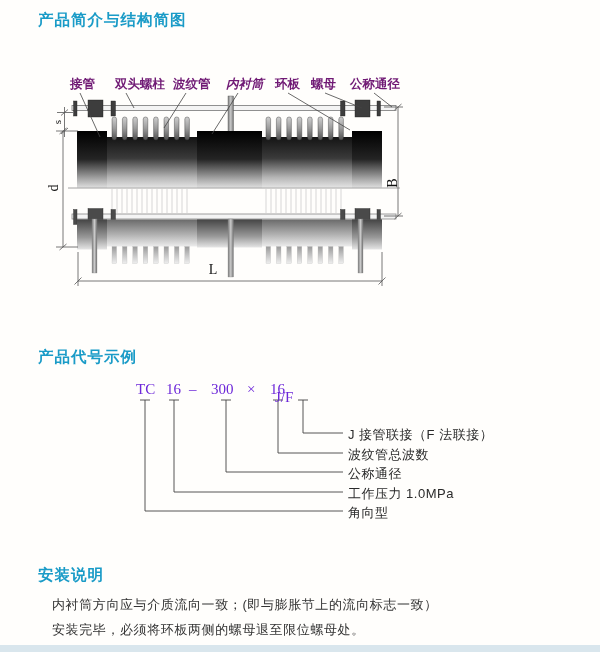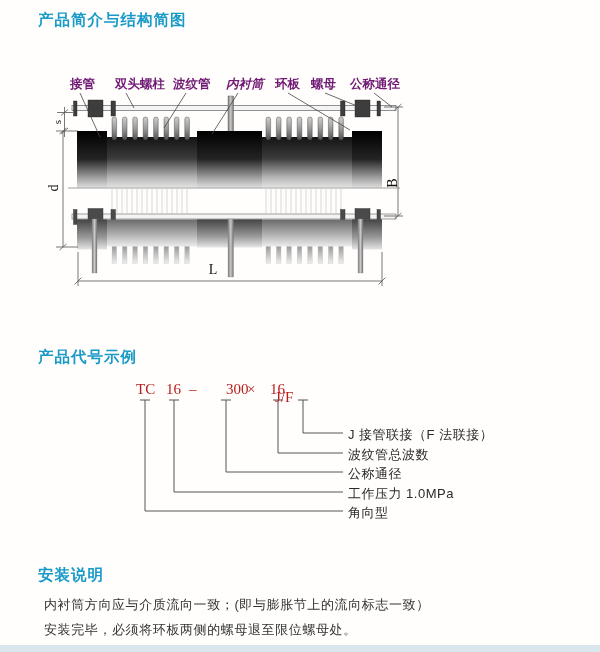--- a/index.html
+++ b/index.html
@@ -16,28 +16,28 @@
     white-space:nowrap;z-index:3;
   }
   .dim{
     position:absolute;font-family:"Liberation Serif",serif;font-size:14px;
     color:#111;z-index:3;width:14px;height:14px;text-align:center;line-height:14px;
   }
   .rot{transform:rotate(-90deg);transform-origin:center;}
   .dim-s{font-size:11px;}
   .code-part{
     position:absolute;top:381px;font-family:"Liberation Serif",serif;
-    font-size:15px;color:#b91c1c;z-index:3;white-space:nowrap;
+    font-size:15px;color:#6d28d9;z-index:3;white-space:nowrap;
   }
   .expl{
     position:absolute;left:348px;font-size:13px;color:#2a2a2a;
     white-space:nowrap;z-index:3;letter-spacing:0.5px;
   }
   .para-line{
-    position:absolute;left:44px;font-size:13px;color:#333;font-weight:500;
+    position:absolute;left:52px;font-size:13px;color:#333;font-weight:500;
     white-space:nowrap;letter-spacing:0.6px;z-index:3;
   }
   .linework{position:absolute;left:0;top:0;z-index:1;}
   .footer-strip{
     position:absolute;left:0;bottom:0;width:600px;height:7px;background:#d9e6ed;z-index:2;
   }
 </style>
 </head>
 <body>
 
@@ -56,21 +56,21 @@
   <span class="part-label" style="left:350px;">公称通径</span>
 
   <span class="dim rot dim-s" style="left:50px;top:115px;">s</span>
   <span class="dim rot" style="left:47px;top:181px;">d</span>
   <span class="dim rot" style="left:386px;top:176px;">B</span>
   <span class="dim" style="left:206px;top:263px;">L</span>
 
   <span class="code-part" style="left:136px;">TC</span>
   <span class="code-part" style="left:166px;">16</span>
   <span class="code-part" style="left:189px;">–</span>
-  <span class="code-part" style="left:226px;text-align:right;">300</span>
+  <span class="code-part" style="left:211px;text-align:right;">300</span>
   <span class="code-part" style="left:247px;">×</span>
   <span class="code-part" style="left:270px;">16</span>
   <span class="code-part" style="left:275px;margin-top:8px;">J/F</span>
 
   <span class="expl" style="top:426px;">J 接管联接（F 法联接）</span>
   <span class="expl" style="top:446px;">波纹管总波数</span>
   <span class="expl" style="top:465px;">公称通径</span>
   <span class="expl" style="top:485px;">工作压力 1.0MPa</span>
   <span class="expl" style="top:504px;">角向型</span>
 

